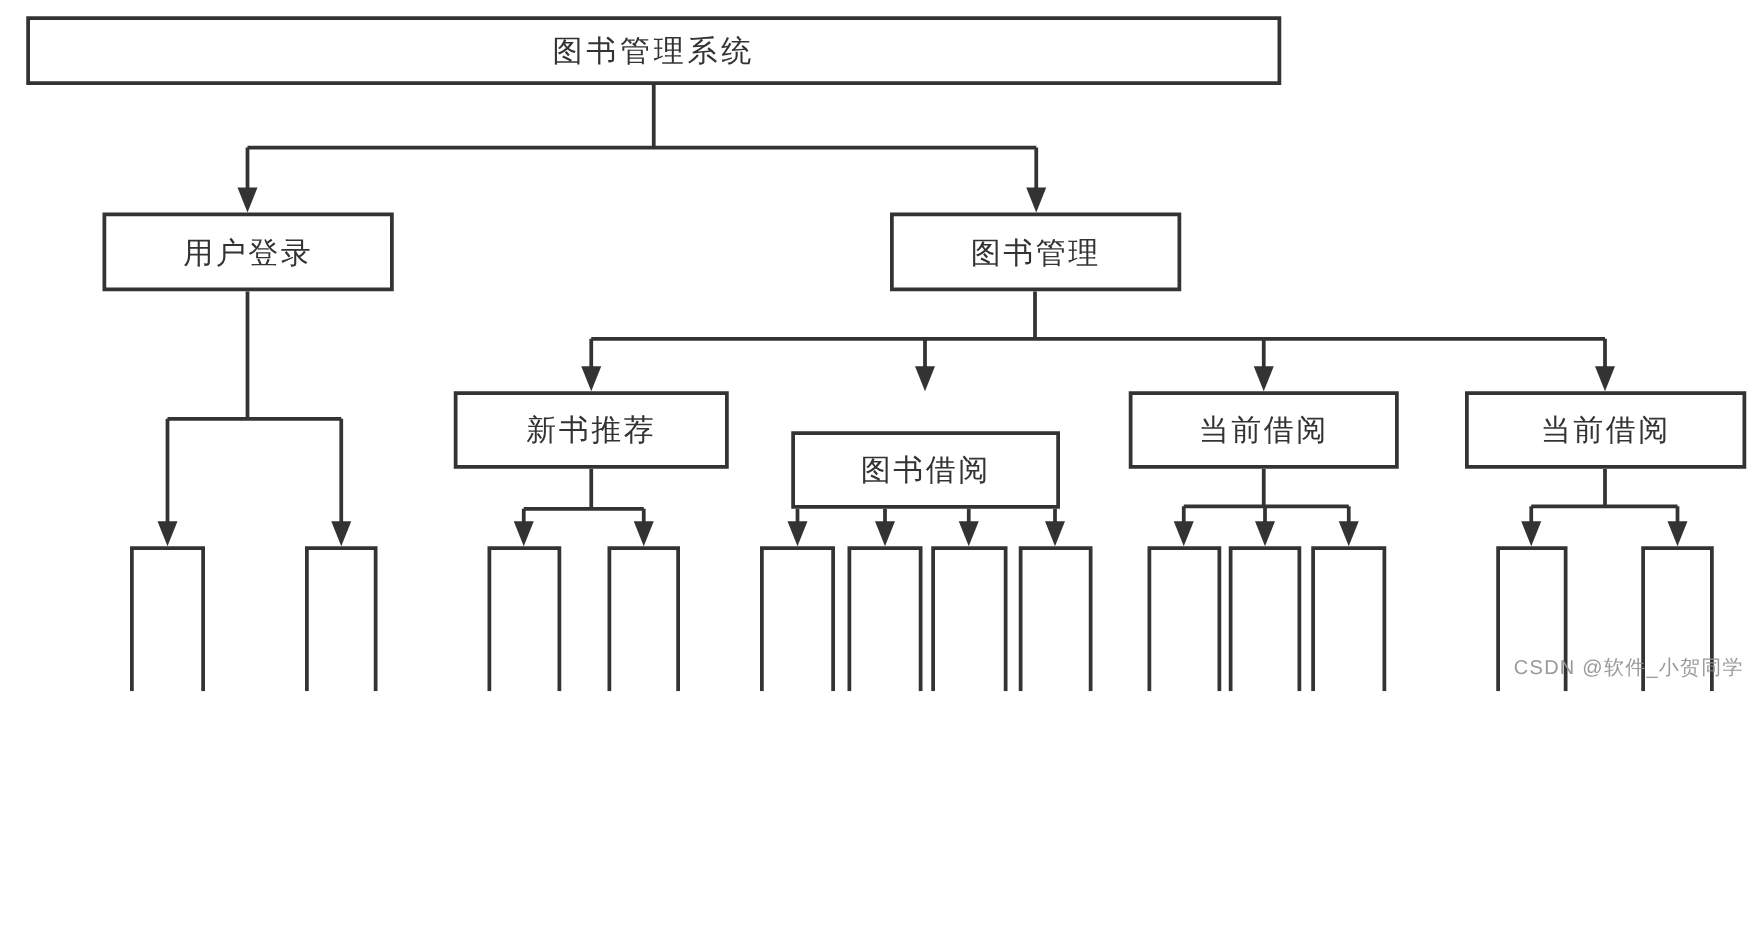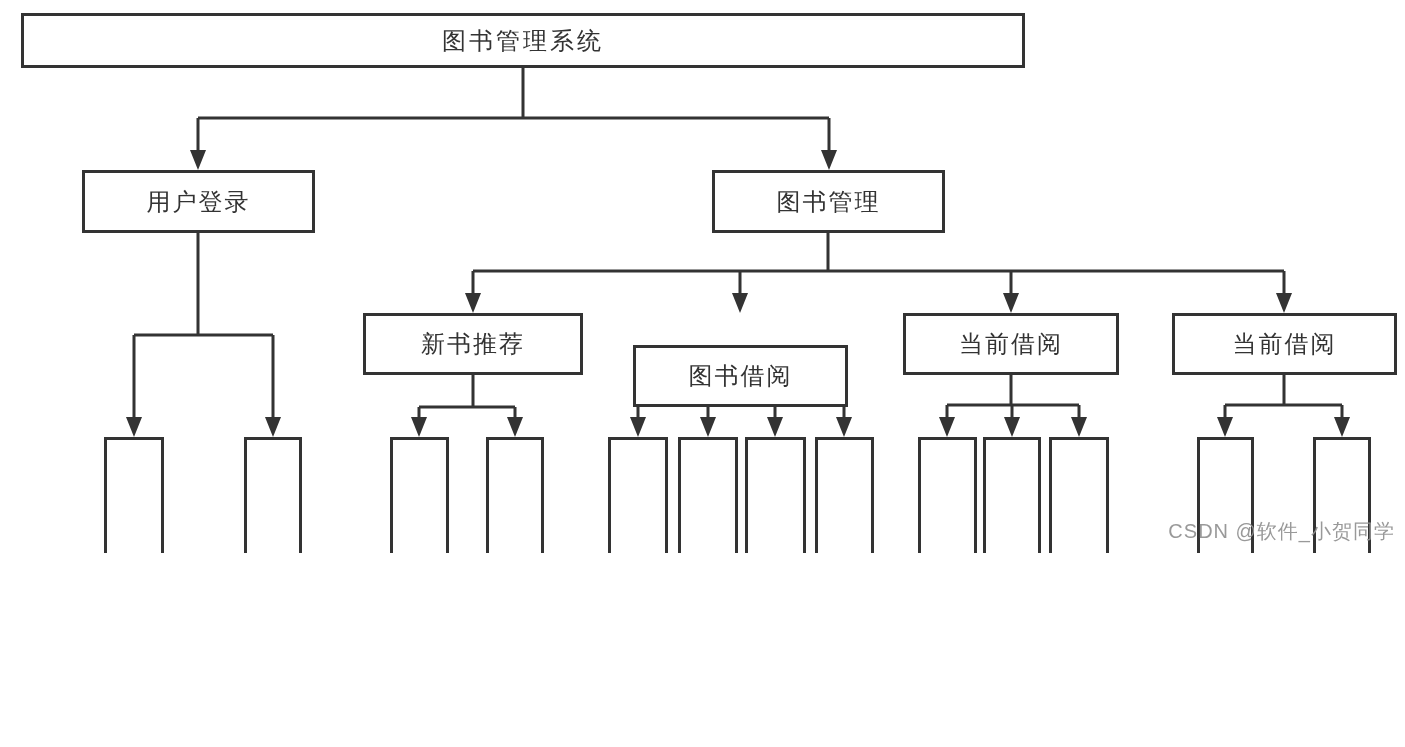--- a/index.html
+++ b/index.html
@@ -40,21 +40,21 @@
     text-orientation: mixed;
     font-size: 26px;
     letter-spacing: 4px;
     color: #333333;
     line-height: 1;
   }
   .watermark {
     position: absolute;
     right: 10px;
     bottom: 8px;
-    font-size: 20px;
+    font-size: 16px;
     letter-spacing: 1px;
     color: rgba(148,148,148,0.95);
     z-index: 5;
     white-space: nowrap;
   }
 </style>
 </head>
 <body>
 
 <div class="stage">

